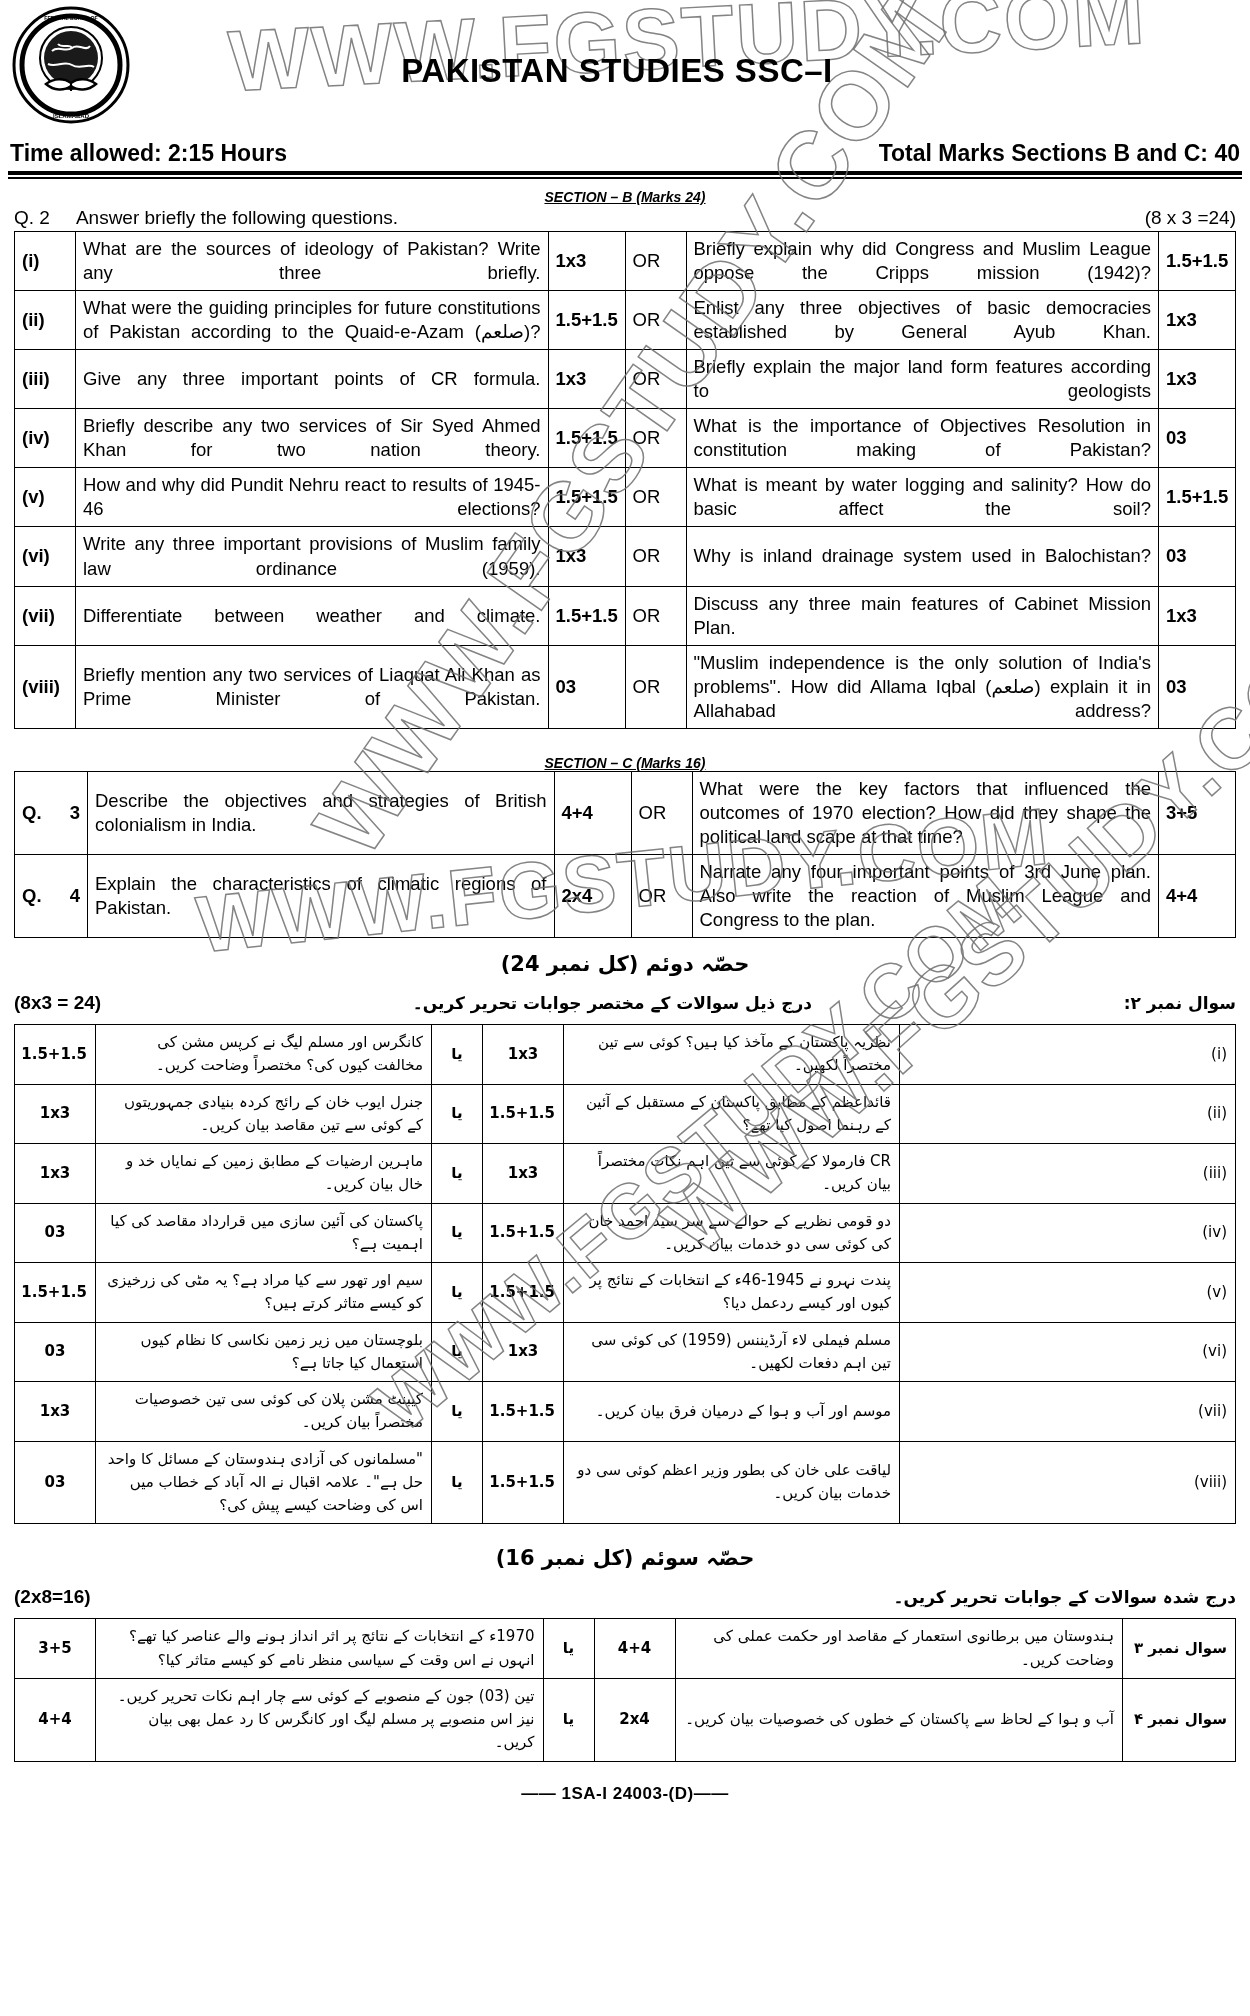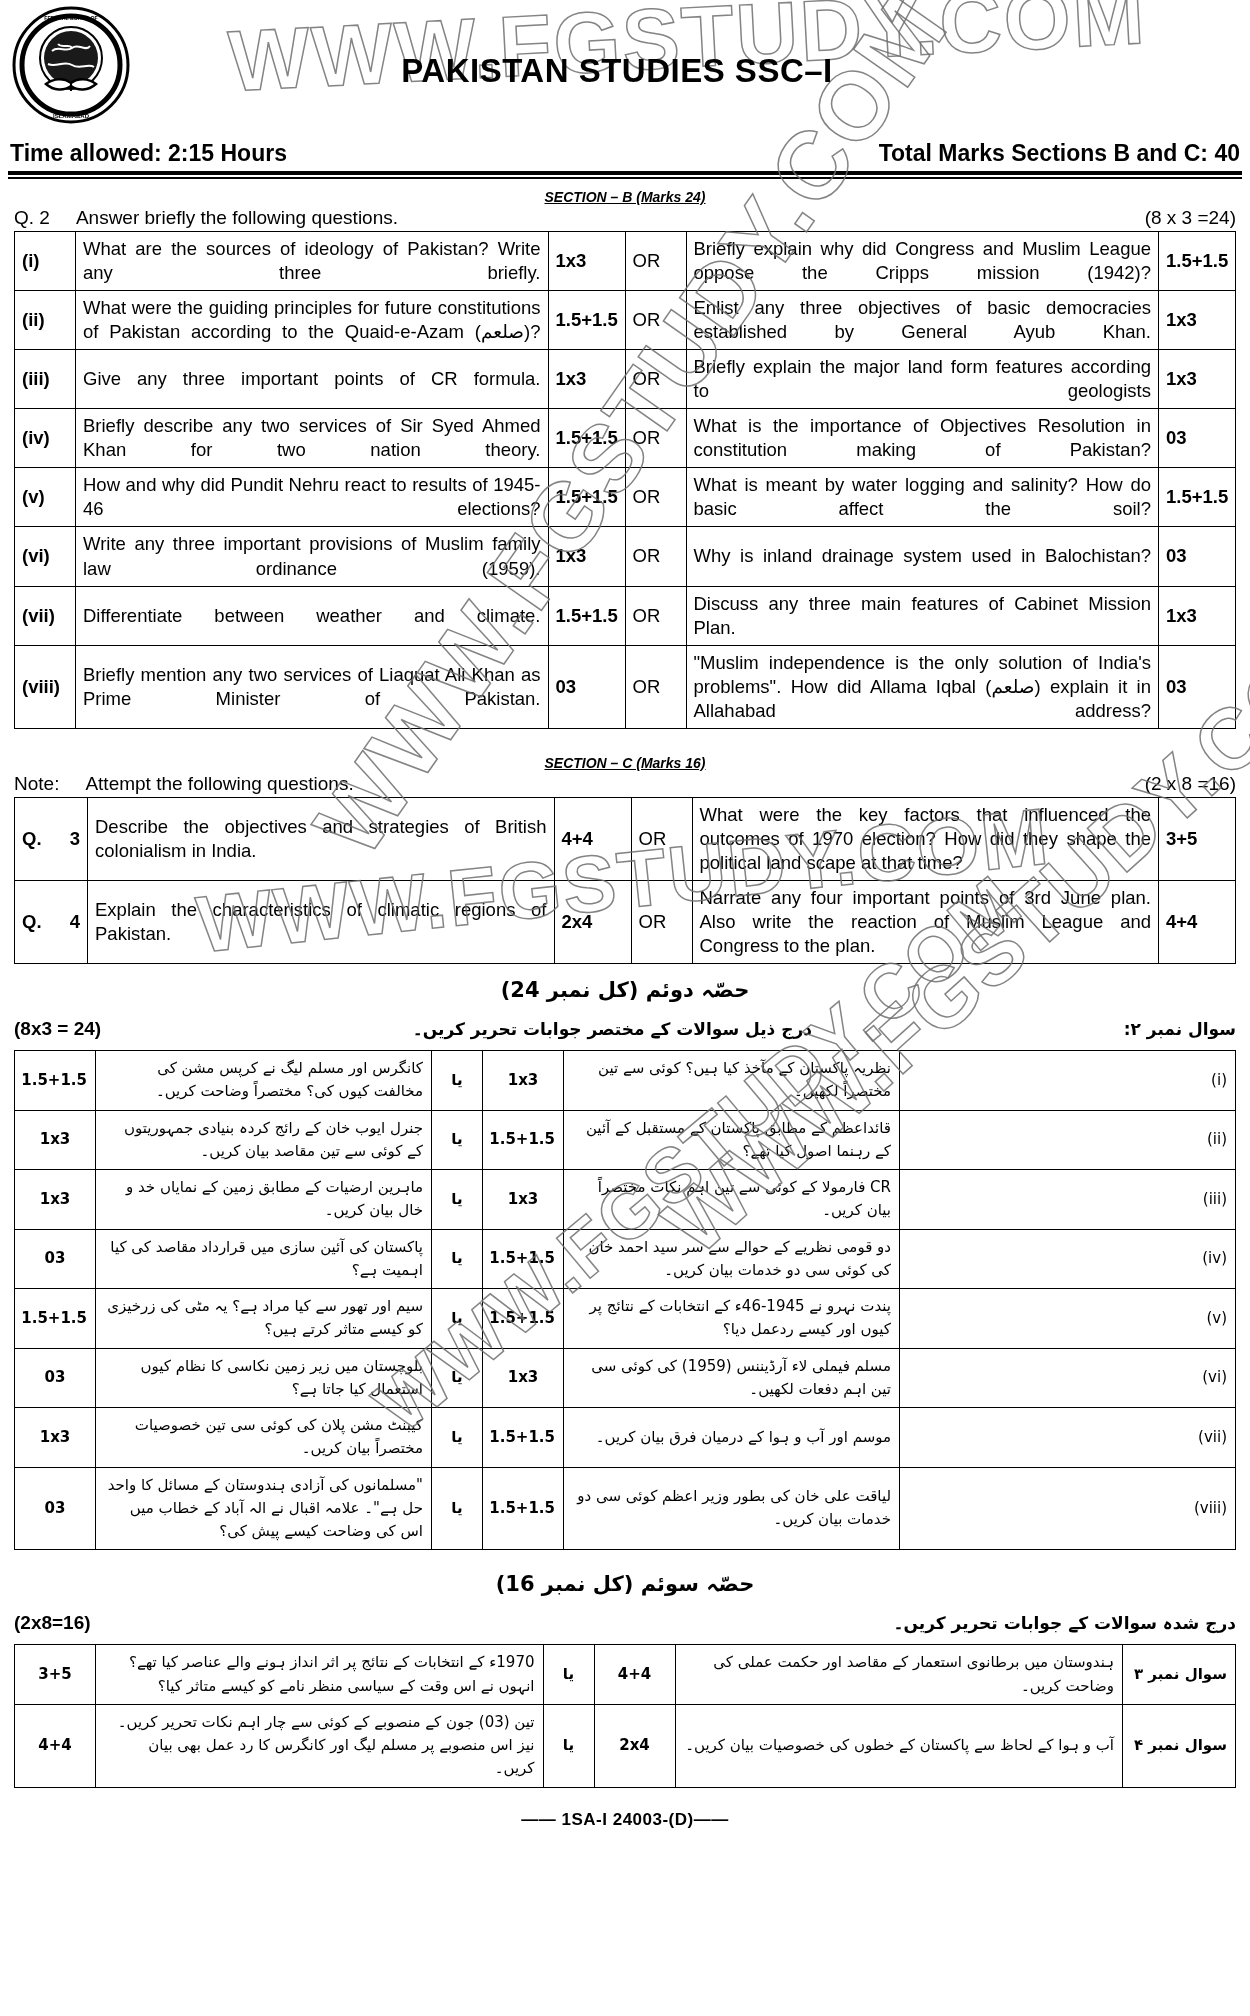--- a/index.html
+++ b/index.html
@@ -208,27 +208,20 @@
           <td class="qtext">Briefly mention any two services of Liaquat Ali Khan as Prime Minister of Pakistan.</td>
           <td class="marks">03</td>
           <td class="or">OR</td>
           <td class="qtext">"Muslim independence is the only solution of India's problems". How did Allama Iqbal (صلعم) explain it in Allahabad address?</td>
           <td class="marks">03</td>
         </tr>
       </tbody>
     </table>
 
   <div class="sec-head" style="margin-top:26px">SECTION – C (Marks 16)</div>
-  <div class="note-row">
-    <span class="lead">
-      <span>Note:</span>
-      <span>Attempt the following questions.</span>
-    </span>
-    <span>(2 x 8 =16)</span>
-  </div>
 
   <table class="qt secC" id="tbl-c">
       <tbody>
         <tr>
           <td class="qnum">Q. 3</td>
           <td class="qtext">Describe the objectives and strategies of British colonialism in India.</td>
           <td class="marks">4+4</td>
           <td class="or">OR</td>
           <td class="qtext">What were the key factors that influenced the outcomes of 1970 election? How did they shape the political land scape at that time?</td>
           <td class="marks">3+5</td>

